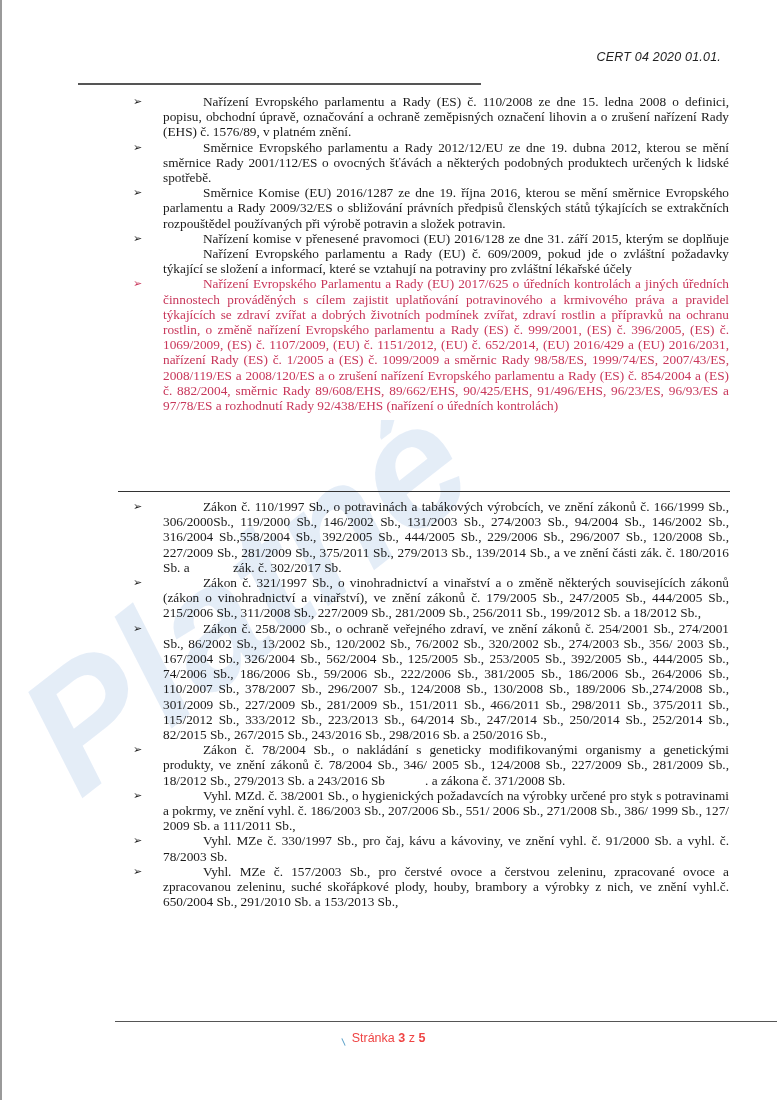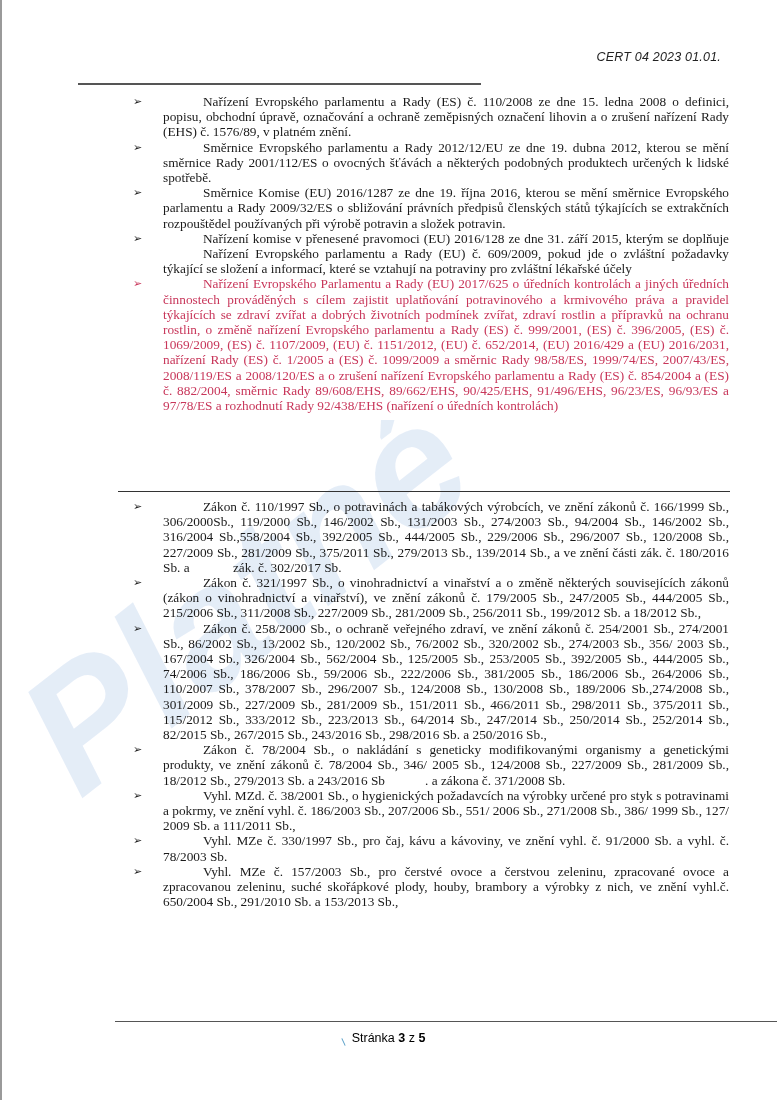--- a/index.html
+++ b/index.html
@@ -28,35 +28,35 @@
   .section1 { top:94px; }
   .section2 { top:499px; }
   .item { position:relative; padding-left:30px; margin-bottom:0; }
   .item .bullet {
     position:absolute; left:0; top:0; width:14px; font-family:"DejaVu Sans", sans-serif; font-size:11px;
   }
   .item b { font-weight:normal;margin-left:40px; }
   .red { color:#c8365a; }
   .footer {
     position:absolute; top:1031px; left:0; width:777px; text-align:center;
-    font-family:"Liberation Sans", sans-serif; font-size:12.5px; color:#000000;
+    font-family:"Liberation Sans", sans-serif; font-size:12.5px; color:#ef4444;
   }
   .footer .num { font-weight:bold; }
   .mark { position:absolute; background:#5aa0c8; }
 </style>
 </head>
 <body>
 
 <div class="left-edge"></div>
 
 <svg class="watermark" viewBox="0 0 700 420">
   <text x="60" y="380" transform="rotate(-38 60 380)" font-family="Liberation Sans, sans-serif" font-size="170" font-style="italic" font-weight="bold" fill="#3a78c8">Platné</text>
 </svg>
 
-<div class="header-code">CERT  04 2023 01.01.</div>
+<div class="header-code">CERT  04 2020 01.01.</div>
 <div class="rule top"></div>
 
 <div class="content section1" id="sec1">
     <div class="item"><span class="bullet">➢</span><b>Nařízení Evropského parlamentu a Rady (ES) č. 110/2008</b><span> ze dne 15. ledna 2008 o definici, popisu, obchodní úpravě, označování a ochraně zeměpisných označení lihovin a o zrušení nařízení Rady (EHS) č. 1576/89, v platném znění.</span></div>
     <div class="item"><span class="bullet">➢</span><b>Směrnice Evropského parlamentu a Rady 2012/12/EU</b><span> ze dne 19. dubna 2012, kterou se mění směrnice Rady 2001/112/ES o ovocných šťávách a některých podobných produktech určených k lidské spotřebě.</span></div>
     <div class="item"><span class="bullet">➢</span><b>Směrnice Komise (EU) 2016/1287</b><span> ze dne 19. října 2016, kterou se mění směrnice Evropského parlamentu a Rady 2009/32/ES o sbližování právních předpisů členských států týkajících se extrakčních rozpouštědel používaných při výrobě potravin a složek potravin.</span></div>
     <div class="item"><span class="bullet">➢</span><b>Nařízení komise v přenesené pravomoci (EU) 2016/128</b><span> ze dne 31. září 2015, kterým se doplňuje </span><b>Nařízení Evropského parlamentu a Rady (EU) č. 609/2009</b><span>, pokud jde o zvláštní požadavky týkající se složení a informací, které se vztahují na potraviny pro zvláštní lékařské účely</span></div>
     <div class="item red"><span class="bullet">➢</span><b>Nařízení Evropského Parlamentu a Rady (EU) 2017/625 o úředních kontrolách</b><span> a jiných úředních činnostech prováděných s cílem zajistit uplatňování potravinového a krmivového práva a pravidel týkajících se zdraví zvířat a dobrých životních podmínek zvířat, zdraví rostlin a přípravků na ochranu rostlin, o změně nařízení Evropského parlamentu a Rady (ES) č. 999/2001, (ES) č. 396/2005, (ES) č. 1069/2009, (ES) č. 1107/2009, (EU) č. 1151/2012, (EU) č. 652/2014, (EU) 2016/429 a (EU) 2016/2031, nařízení Rady (ES) č. 1/2005 a (ES) č. 1099/2009 a směrnic Rady 98/58/ES, 1999/74/ES, 2007/43/ES, 2008/119/ES a 2008/120/ES a o zrušení nařízení Evropského parlamentu a Rady (ES) č. 854/2004 a (ES) č. 882/2004, směrnic Rady 89/608/EHS, 89/662/EHS, 90/425/EHS, 91/496/EHS, 96/23/ES, 96/93/ES a 97/78/ES a rozhodnutí Rady 92/438/EHS (nařízení o úředních kontrolách)</span></div>
   </div>
 

